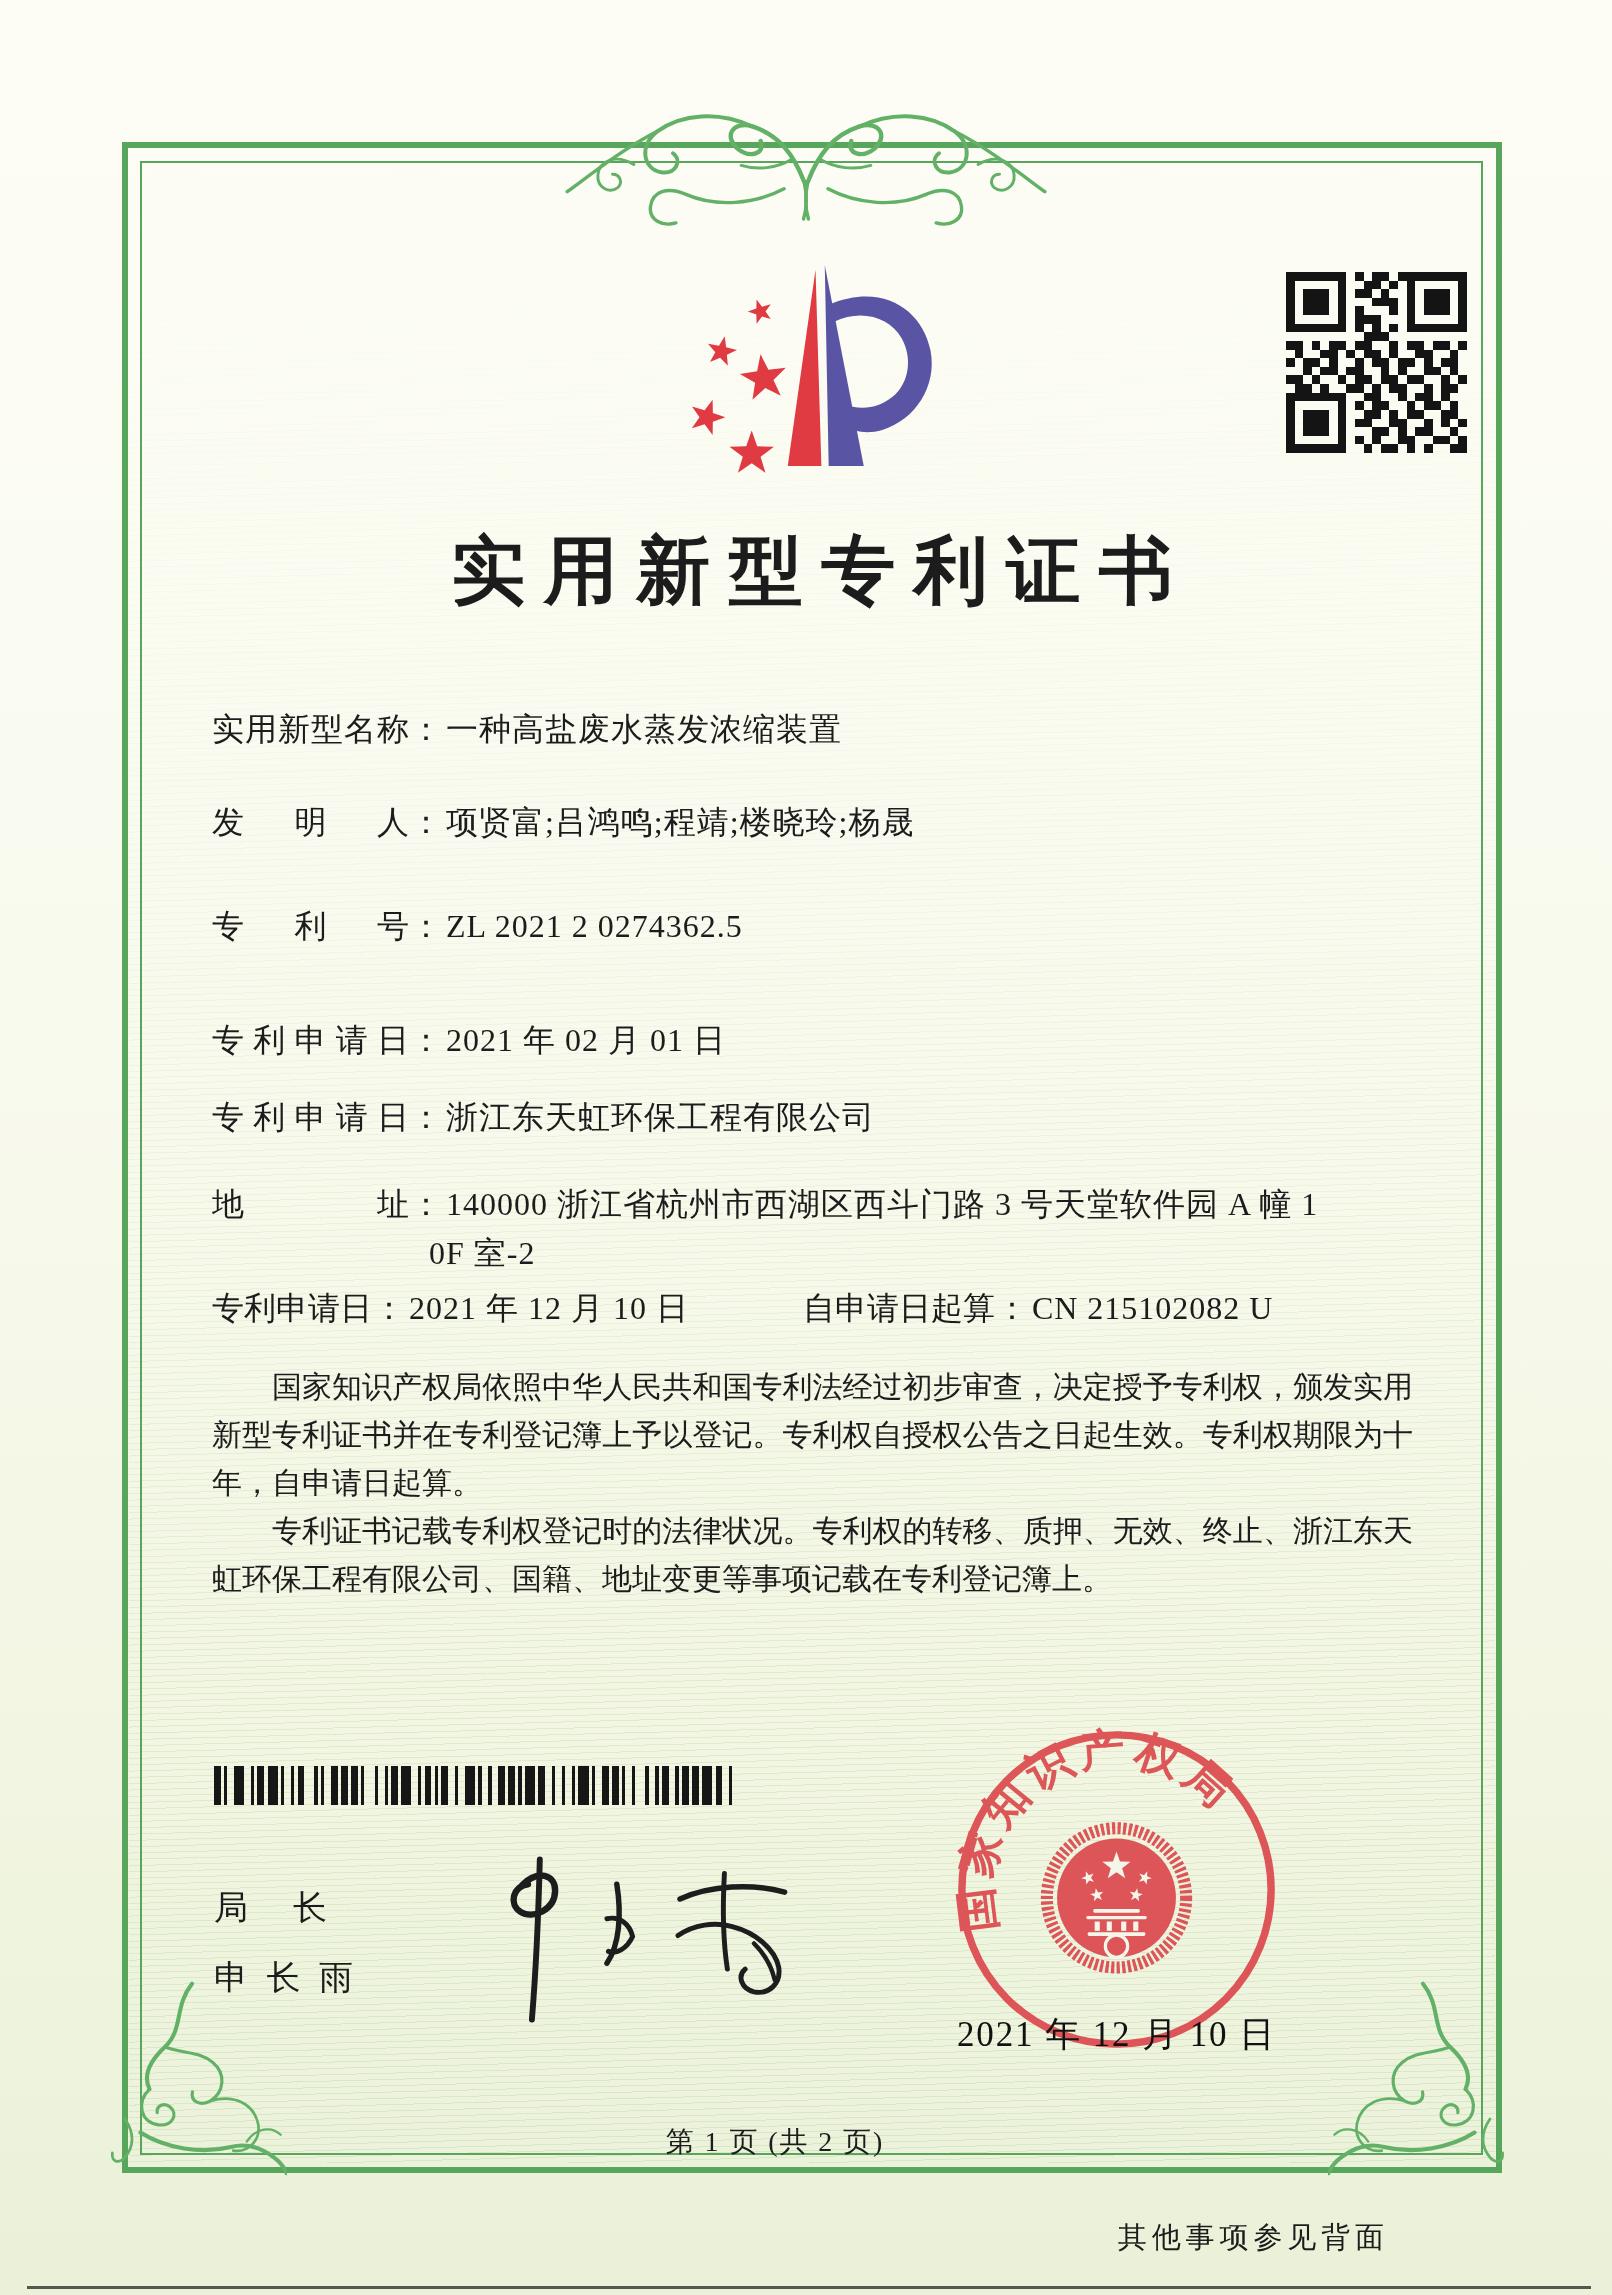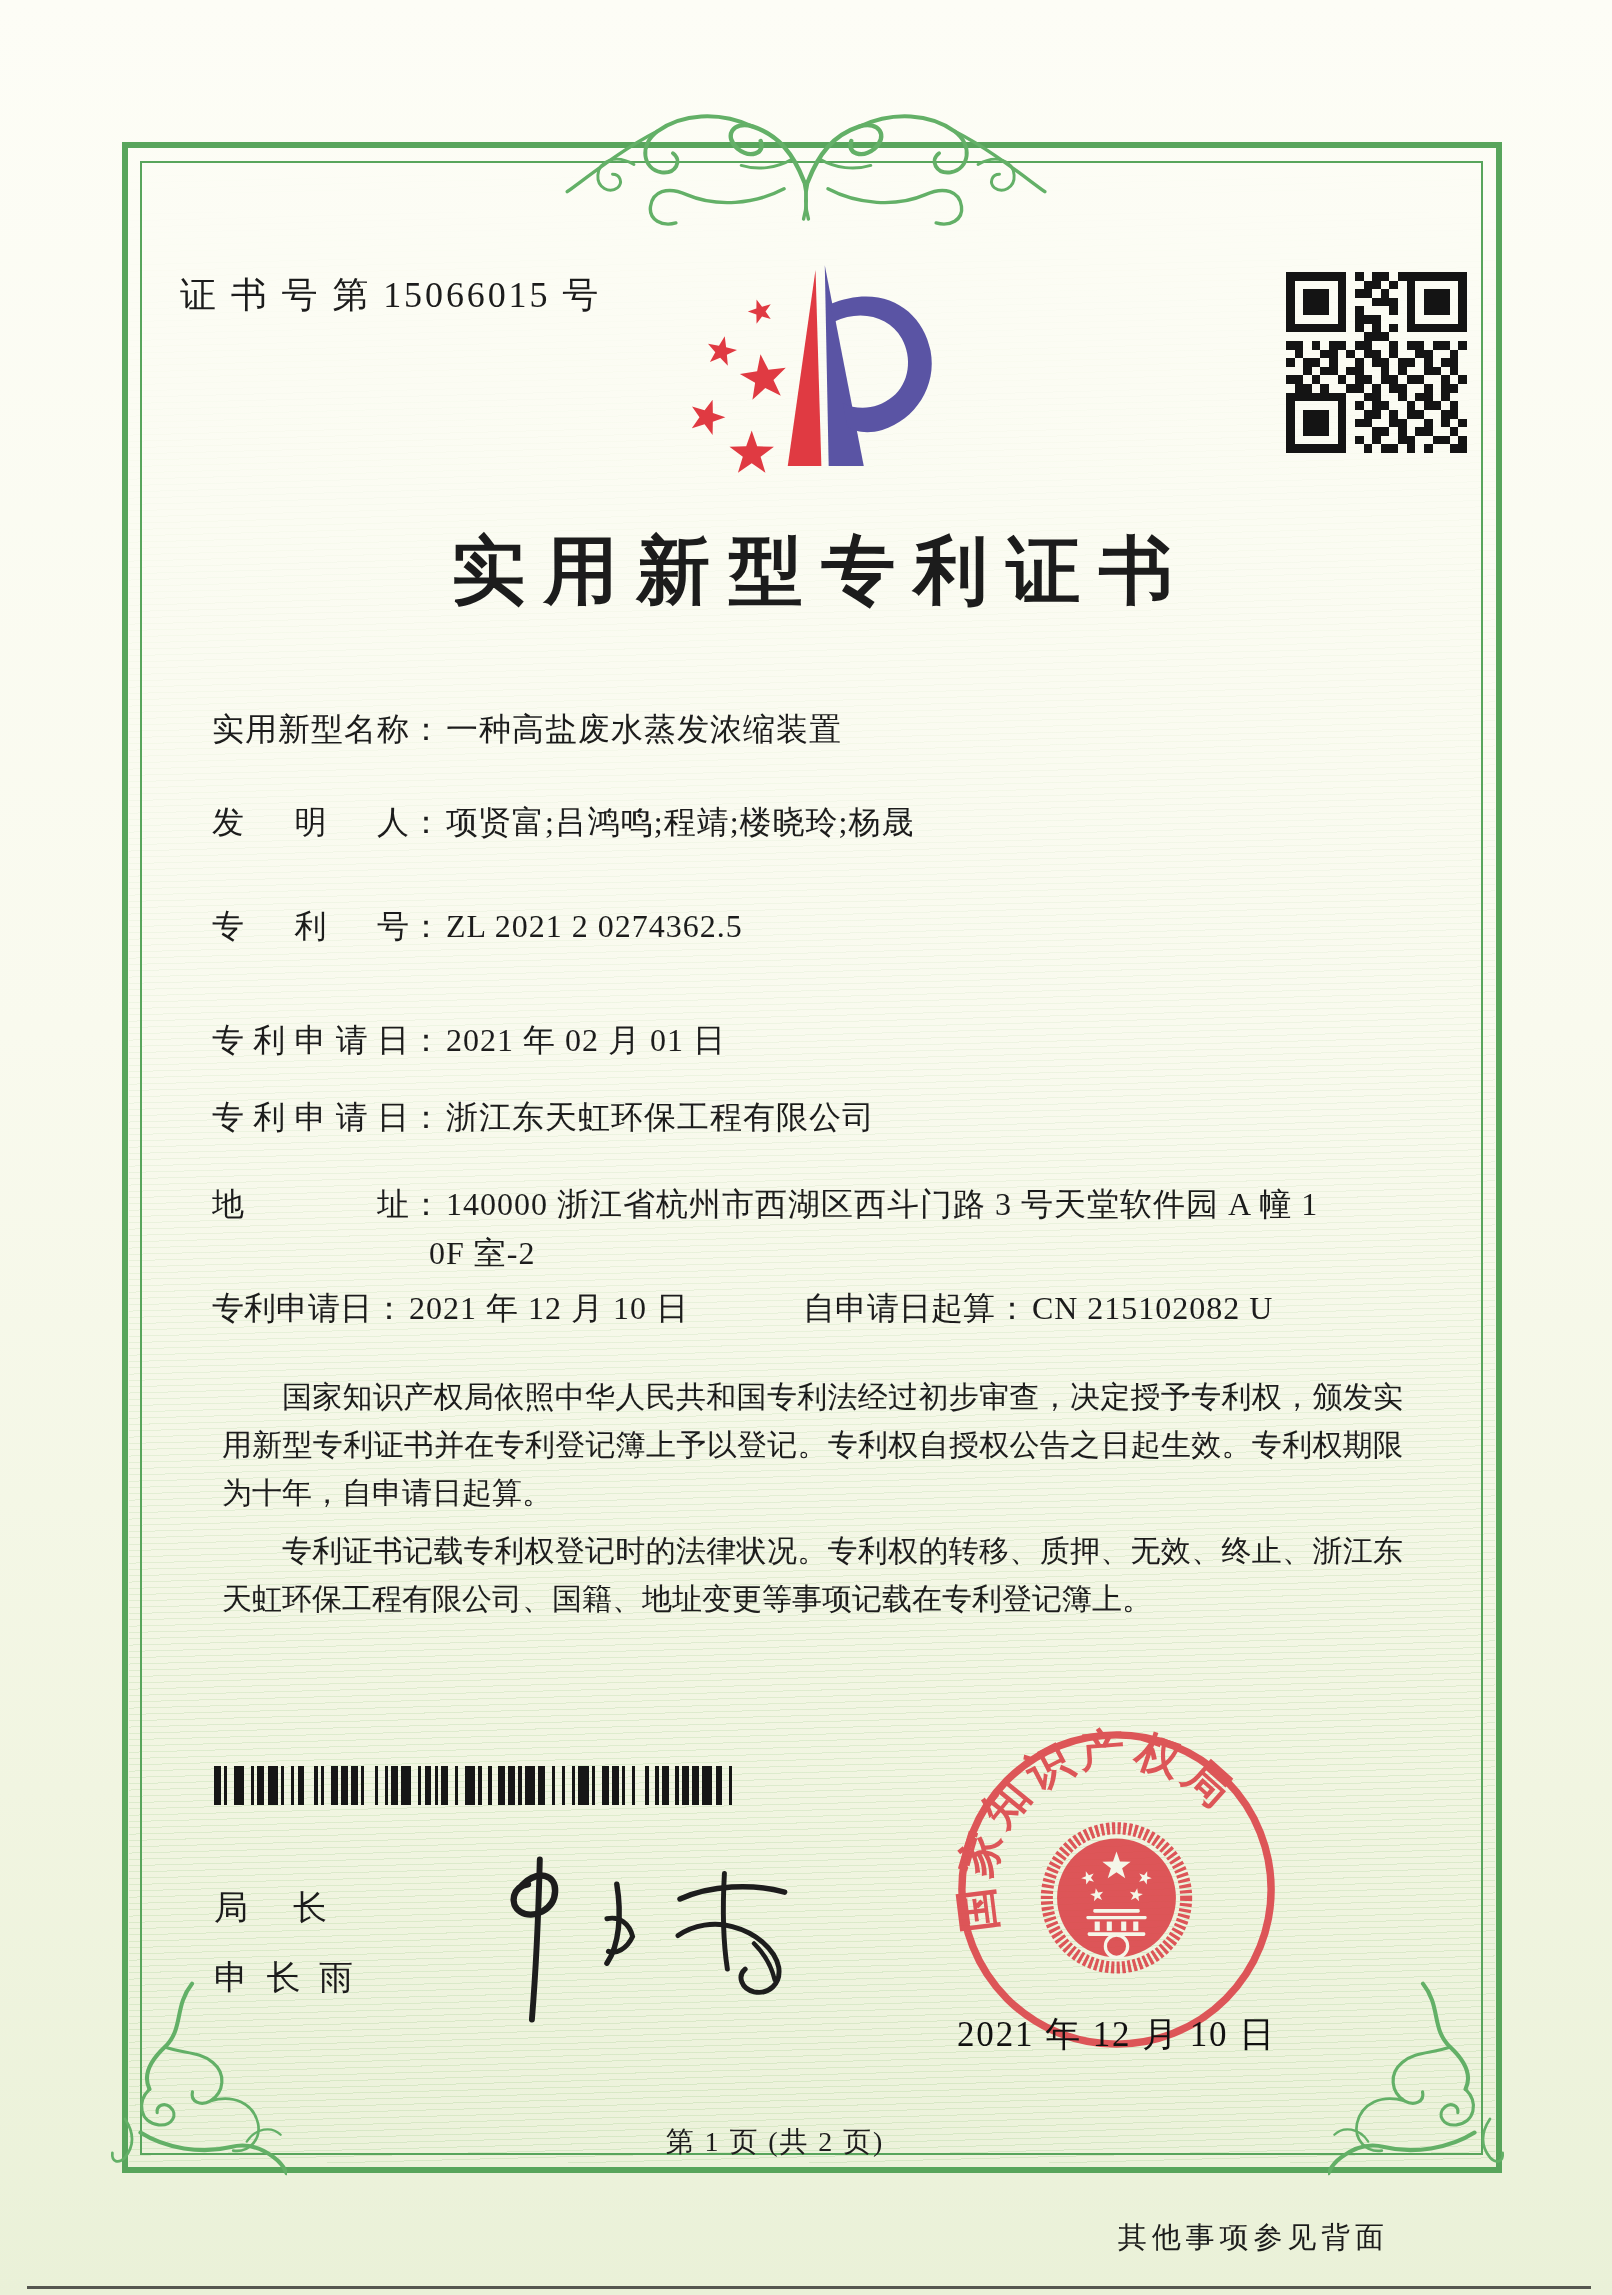--- a/index.html
+++ b/index.html
@@ -41,21 +41,21 @@
   .flabel{display:inline-block; width:197px; text-align:justify; text-align-last:justify; vertical-align:baseline;}
   .fcolon{display:inline-block; margin:0 3.9px 0 1px;}
   .fvalue{letter-spacing:1px;}
   #row-name{top:708px;} #row-inv{top:801px;} #row-no{top:905px;}
   #row-appdate{top:1019px;} #row-owner{top:1096px;} #row-addr{top:1183px;}
   #row-addr2{position:absolute; left:429px; top:1232px; font-size:32px; letter-spacing:1px;}
   #row-grant-date{position:absolute; left:212px; top:1287px; font-size:32px; white-space:nowrap;}
   #row-grant-no{position:absolute; left:803px; top:1287px; font-size:32px; white-space:nowrap;}
 
   #paras{position:absolute; left:212px; top:1363px; width:1201px; font-size:30px; line-height:48px; text-align:justify;}
-  #paras p{margin:10px; text-indent:2em;}
+  #paras p{margin:0; text-indent:2em;}
 
   #barcode{position:absolute; left:214px; top:1766px; width:522px; height:39px; display:flex; align-items:stretch;}
   #barcode .b{background:#161616;} #barcode .s{background:transparent;}
 
   #director-label{position:absolute; left:214px; top:1885px; font-size:34px; letter-spacing:45px; white-space:nowrap;}
   #director-name{position:absolute; left:214px; top:1955px; font-size:34px; letter-spacing:18.5px; white-space:nowrap;}
 
   #signature{position:absolute; left:448px; top:1852px; width:385px; height:175px;}
   #signature svg{width:100%;height:100%;display:block;}
 
@@ -113,21 +113,20 @@
         <path stroke-width="7" d="M116,238 C86,268 96,312 136,317 C166,320 181,294 161,277 C149,267 131,274 133,290"></path>
         <path stroke-width="7" d="M150,145 C190,160 226,154 256,179 C286,204 281,244 251,264 C229,276 206,266 211,244"></path>
         <path stroke-width="6" d="M251,264 C301,249 346,269 356,314 C363,349 336,379 301,374"></path>
         <path stroke-width="9" d="M96,334 C151,369 231,382 296,366 C331,357 361,366 391,389 C406,400 414,412 419,424"></path>
         <path stroke-width="5" d="M331,354 C351,324 386,319 406,339"></path>
         <path stroke-width="6" d="M62,304 C82,334 82,364 62,389 C47,404 32,399 34,379"></path>
       </g>
     </svg>
   </div>
 
-  <div id="cert-no">证 书 号 第 15066015 号</div>
 
   <div id="logo">
     <svg viewBox="0 0 510 470" xmlns="http://www.w3.org/2000/svg">
       <defs>
         <path id="star" d="M0,-1 L0.235,-0.324 L0.951,-0.309 L0.38,0.124 L0.588,0.809 L0,0.4 L-0.588,0.809 L-0.38,0.124 L-0.951,-0.309 L-0.235,-0.324 Z"></path>
       </defs>
       <g style="fill:var(--logo-red,#e03a42)">
         <use href="#star" transform="translate(140,110) scale(26) rotate(-18)"></use>
         <use href="#star" transform="translate(60,192) scale(32) rotate(12)"></use>
         <use href="#star" transform="translate(147,247) scale(50) rotate(-8)"></use>

